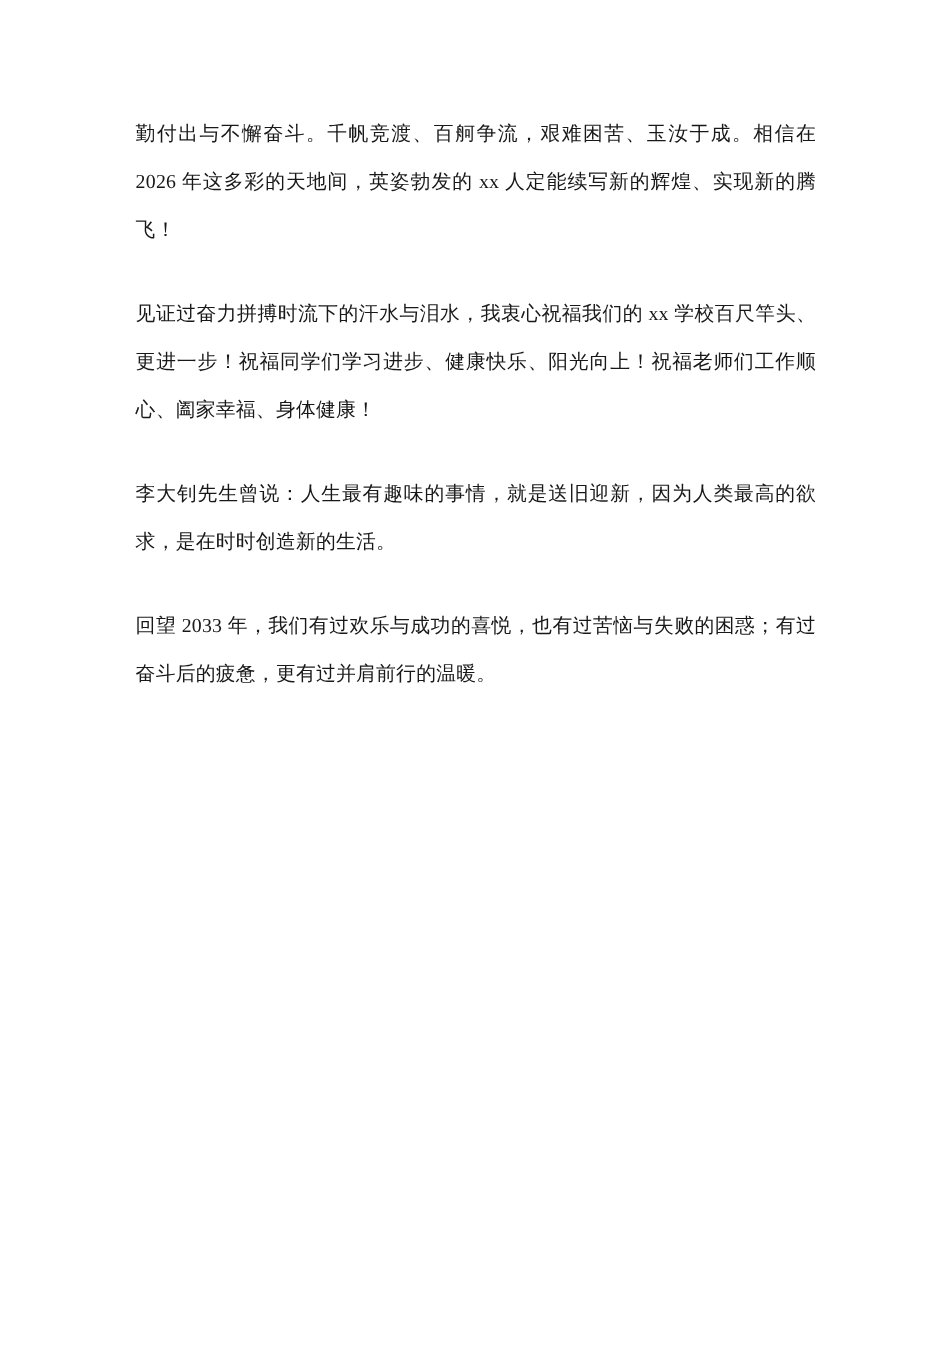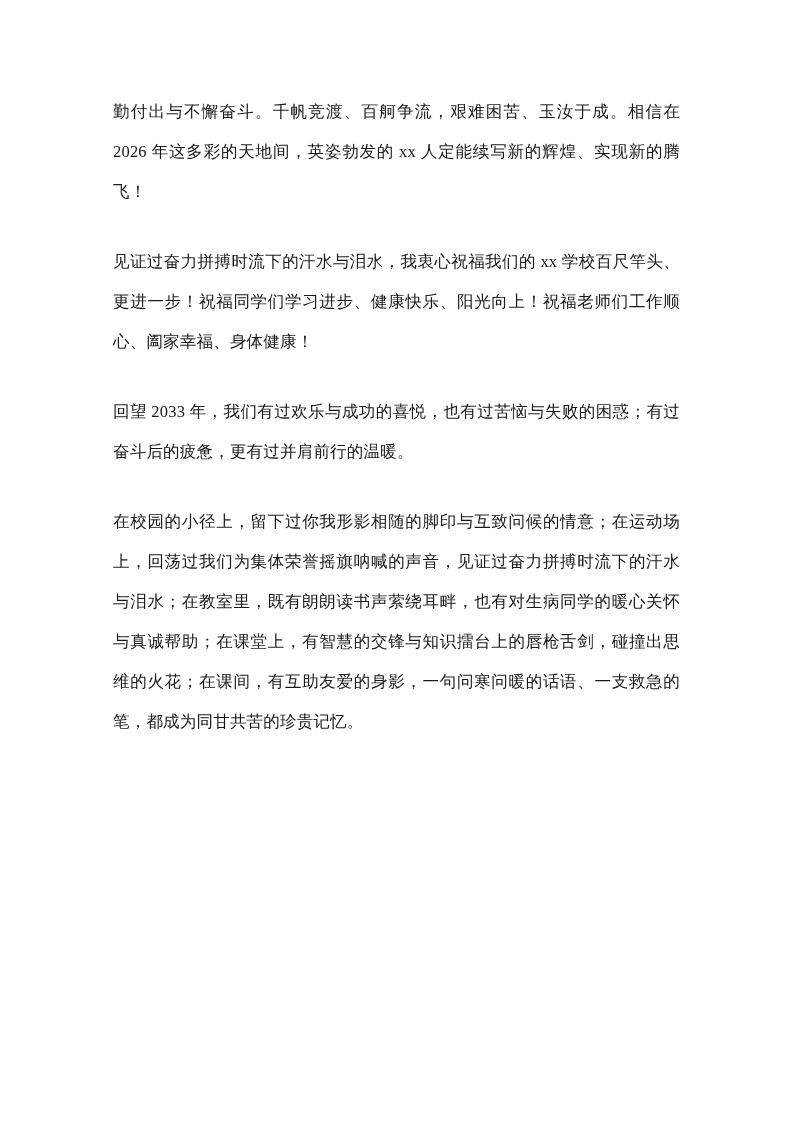--- a/index.html
+++ b/index.html
@@ -38,16 +38,16 @@
     margin-bottom: 0;
   }
 </style>
 </head>
 <body>
 
 <div class="page">
   <div class="doc-body">
     <p class="para">勤付出与不懈奋斗。千帆竞渡、百舸争流，艰难困苦、玉汝于成。相信在 2026 年这多彩的天地间，英姿勃发的 xx 人定能续写新的辉煌、实现新的腾飞！</p>
     <p class="para">见证过奋力拼搏时流下的汗水与泪水，我衷心祝福我们的 xx 学校百尺竿头、更进一步！祝福同学们学习进步、健康快乐、阳光向上！祝福老师们工作顺心、阖家幸福、身体健康！</p>
+    <p class="para">李大钊先生曾说：人生最有趣味的事情，就是送旧迎新，因为人类最高的欲求，是在时时创造新的生活。</p>
     <p class="para">回望 2033 年，我们有过欢乐与成功的喜悦，也有过苦恼与失败的困惑；有过奋斗后的疲惫，更有过并肩前行的温暖。</p>
-    <p class="para">在校园的小径上，留下过你我形影相随的脚印与互致问候的情意；在运动场上，回荡过我们为集体荣誉摇旗呐喊的声音，见证过奋力拼搏时流下的汗水与泪水；在教室里，既有朗朗读书声萦绕耳畔，也有对生病同学的暖心关怀与真诚帮助；在课堂上，有智慧的交锋与知识擂台上的唇枪舌剑，碰撞出思维的火花；在课间，有互助友爱的身影，一句问寒问暖的话语、一支救急的笔，都成为同甘共苦的珍贵记忆。</p>
   </div>
 </div>
 
 </body></html>

